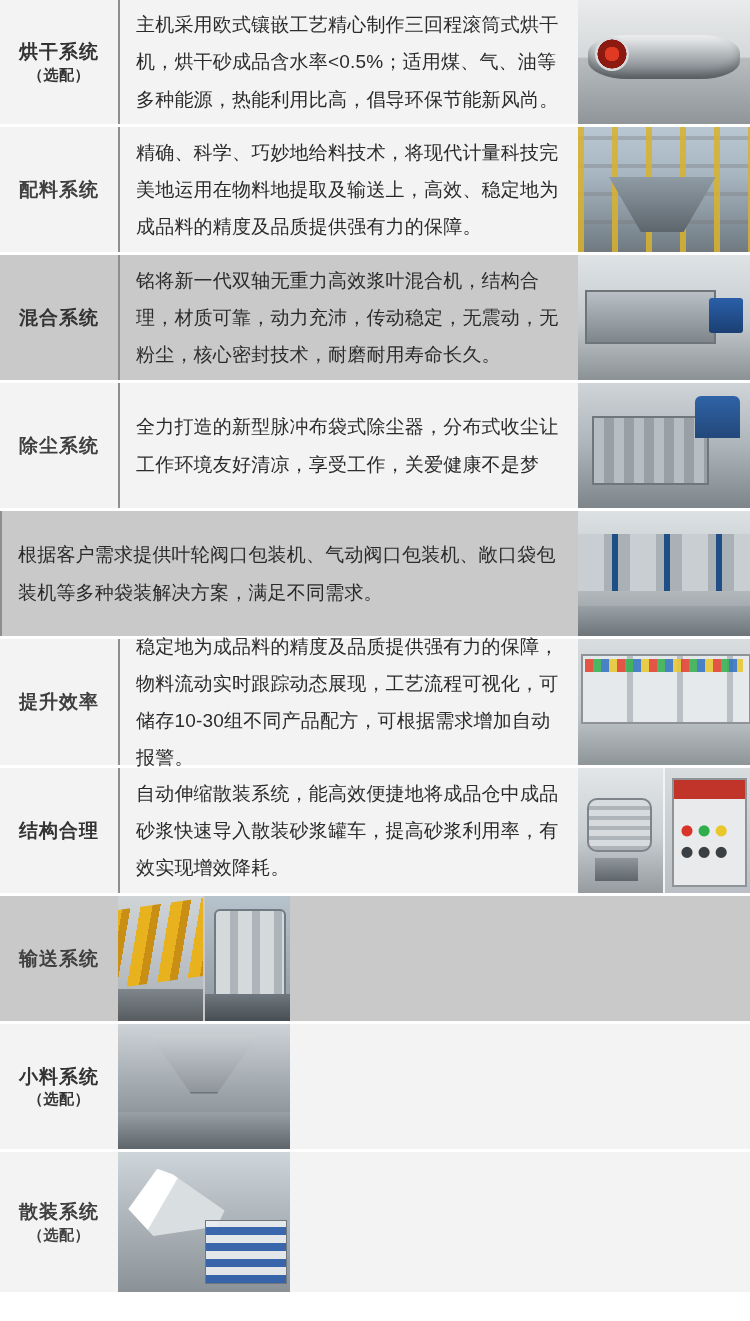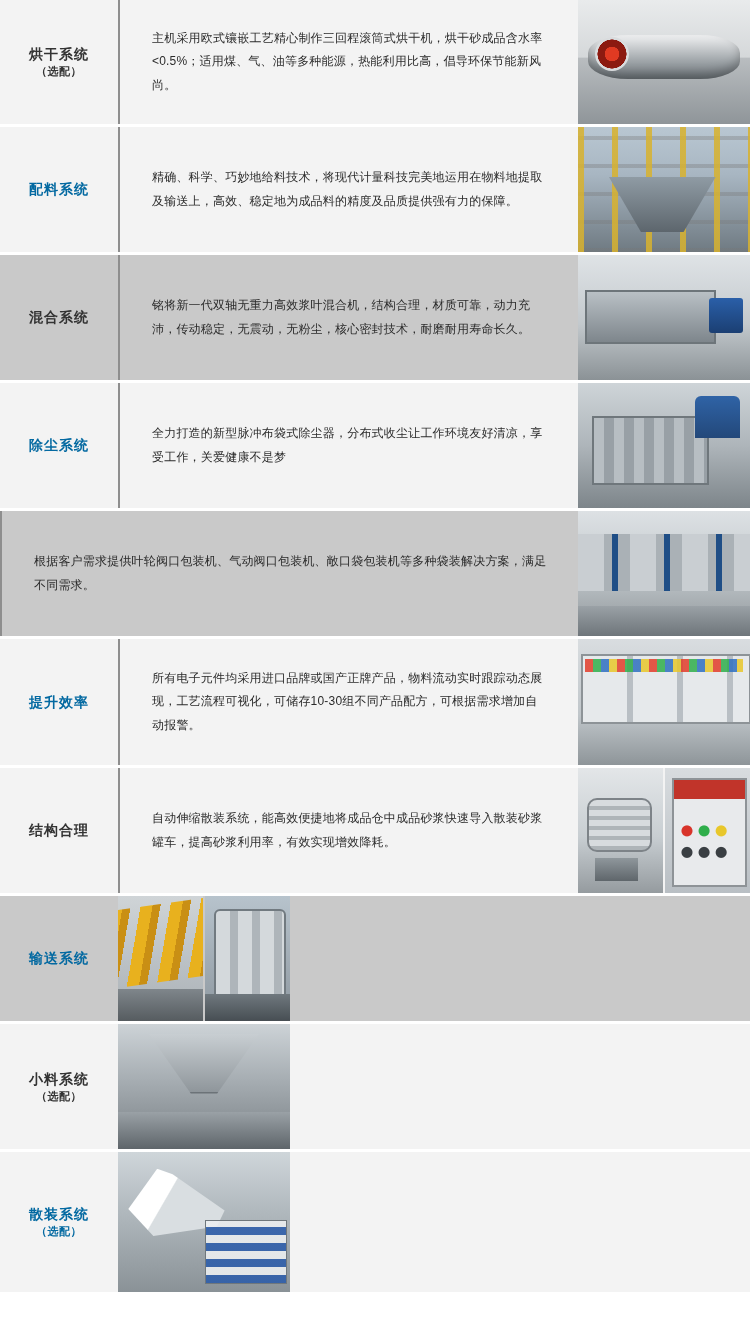--- a/index.html
+++ b/index.html
@@ -30,46 +30,46 @@
     width: 118px;
     flex: 0 0 118px;
     display: flex;
     flex-direction: column;
     align-items: center;
     justify-content: center;
     text-align: center;
     padding: 6px 4px;
   }
   .label-cell .l1 {
-    font-size: 14px;
+    font-size: 19px;
     font-weight: bold;
     letter-spacing: 1px;
     line-height: 1.35;
     color: #333333;
   }
   .label-cell .l2 {
-    font-size: 11px;
+    font-size: 15px;
     font-weight: bold;
     letter-spacing: 0.5px;
     line-height: 1.35;
     color: #333333;
   }
-  .label-cell.red .l1, .label-cell.red .l2 { color: #0369a1; }
+  .label-cell.red .l1, .label-cell.red .l2 { color: #404040; }
 
   .desc-cell {
     flex: 1 1 auto;
     display: flex;
     align-items: center;
     padding: 10px 14px 10px 16px;
     border-left: 2px solid #8e8e8e;
     min-width: 0;
   }
   .desc-cell p {
-    margin: 16px;
-    font-size: 12px;
+    margin: 0;
+    font-size: 19px;
     line-height: 1.95;
     color: #2b2b2b;
     letter-spacing: 0.2px;
   }
 
   .img-cell {
     flex: 0 0 172px;
     width: 172px;
     position: relative;
     overflow: hidden;
@@ -359,21 +359,21 @@
     <div class="img-cell">
       <div class="ph ph-pack"></div>
     </div>
   </div>
 
   <div class="row" style="height:129px">
     <div class="label-cell red">
       <div class="l1">提升效率</div>
     </div>
     <div class="desc-cell">
-      <p>所有电子元件均采用进口品牌或国产正牌产品，物料流动实时跟踪动态展现，工艺流程可视化，可储存10-30组不同产品配方，可根据需求增加自动报警。</p>
+      <p>稳定地为成品料的精度及品质提供强有力的保障，物料流动实时跟踪动态展现，工艺流程可视化，可储存10-30组不同产品配方，可根据需求增加自动报警。</p>
     </div>
     <div class="img-cell">
       <div class="ph ph-ctrl"></div>
     </div>
   </div>
 
   <div class="row" style="height:128px">
     <div class="label-cell">
       <div class="l1">结构合理</div>
     </div>

